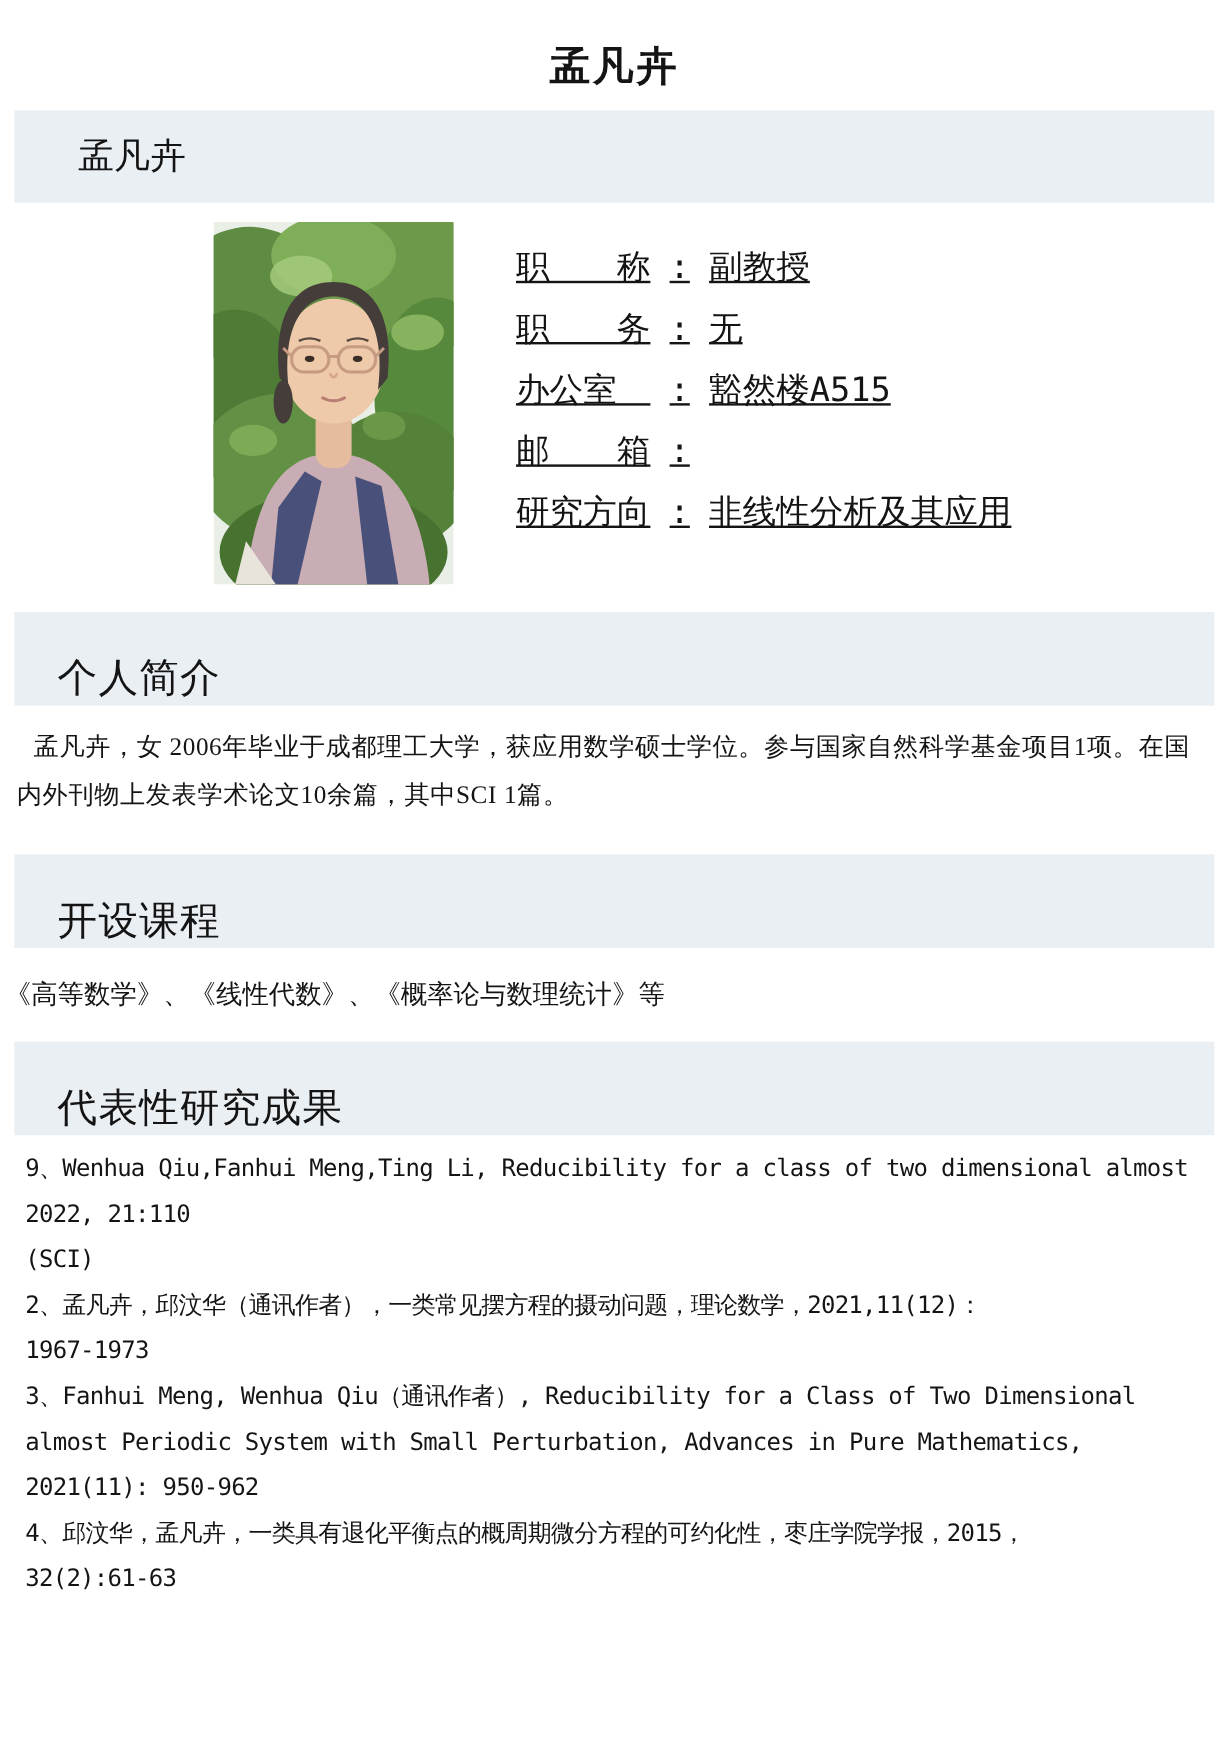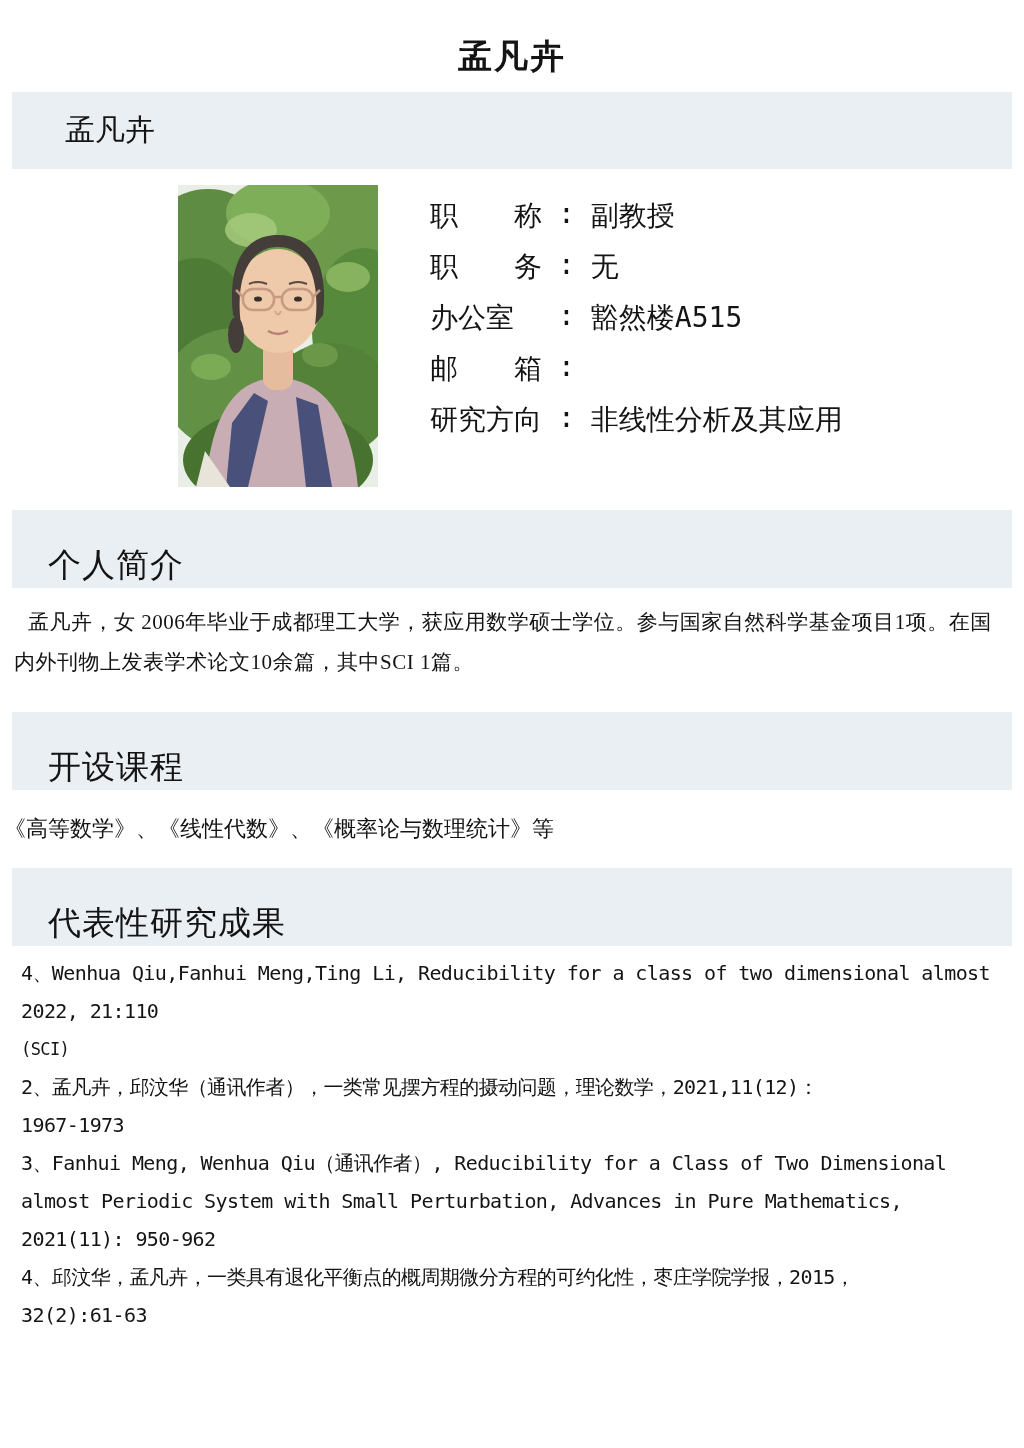--- a/index.html
+++ b/index.html
@@ -30,37 +30,37 @@
   .bar-bio      { margin-top: 23px; }
   .bar-courses  { margin-top: 30px; }
   .bar-research { margin-top: 20px; }
 
   .profile { margin-top: 16px; height: 302px; display: flex; }
   .photo-box { margin-left: 178px; width: 200px; height: 302px; flex: 0 0 auto; }
   .photo-box svg { display: block; width: 200px; height: 302px; }
 
   .info { margin-left: 52px; padding-top: 12px; font-size: 28px;
           font-family: "DejaVu Sans Mono", "Liberation Sans", monospace; }
-  .info-row { height: 51px; display: flex; white-space: pre; }
+  .info-row { height: 51px; display: flex; align-items: center; white-space: pre; text-decoration: underline; }
   .info-label { display: inline-block; width: 118px; }
   .info-colon { margin: 0 16px 0 10px; }
 
   .bio-text {
     margin: 14px 14px 0; font-size: 21px; line-height: 40px;
     text-indent: 14px; letter-spacing: 0.5px;
   }
   .courses-text { margin: 20px 4px 0; font-size: 22px; line-height: 38px; }
 
   .pubs {
     margin-top: 8px; padding: 0 21px;
     font-family: "DejaVu Sans Mono", "Liberation Mono", monospace;
     font-size: 20px; line-height: 38px; letter-spacing: -0.6px;
   }
   .pub-line { white-space: nowrap; }
-  .pub-line.small { font-size: 17px; }
+  .pub-line.small { font-size: 20px; }
 </style>
 </head>
 <body>
 
 <h1 class="page-title">孟凡卉</h1>
 
 <div class="bar name-banner">
   <span>孟凡卉</span>
 </div>
 
@@ -131,21 +131,21 @@
 <div class="bar section-bar bar-courses">
   <span>开设课程</span>
 </div>
 <p class="courses-text">《高等数学》、《线性代数》、《概率论与数理统计》等</p>
 
 <div class="bar section-bar bar-research">
   <span>代表性研究成果</span>
 </div>
 
 <div class="pubs">
-  <div class="pub-line">4、Wenhua Qiu,Fanhui Meng,Ting Li, Reducibility for a class of two dimensional almost</div>
+  <div class="pub-line">9、Wenhua Qiu,Fanhui Meng,Ting Li, Reducibility for a class of two dimensional almost</div>
   <div class="pub-line">2022, 21:110</div>
   <div class="pub-line small">(SCI)</div>
   <div class="pub-line">2、孟凡卉，邱汶华（通讯作者），一类常见摆方程的摄动问题，理论数学，2021,11(12)：</div>
   <div class="pub-line">1967-1973</div>
   <div class="pub-line">3、Fanhui Meng, Wenhua Qiu（通讯作者）, Reducibility for a Class of Two Dimensional</div>
   <div class="pub-line">almost Periodic System with Small Perturbation, Advances in Pure Mathematics,</div>
   <div class="pub-line">2021(11): 950-962</div>
   <div class="pub-line">4、邱汶华，孟凡卉，一类具有退化平衡点的概周期微分方程的可约化性，枣庄学院学报，2015，</div>
   <div class="pub-line">32(2):61-63</div>
 </div>

